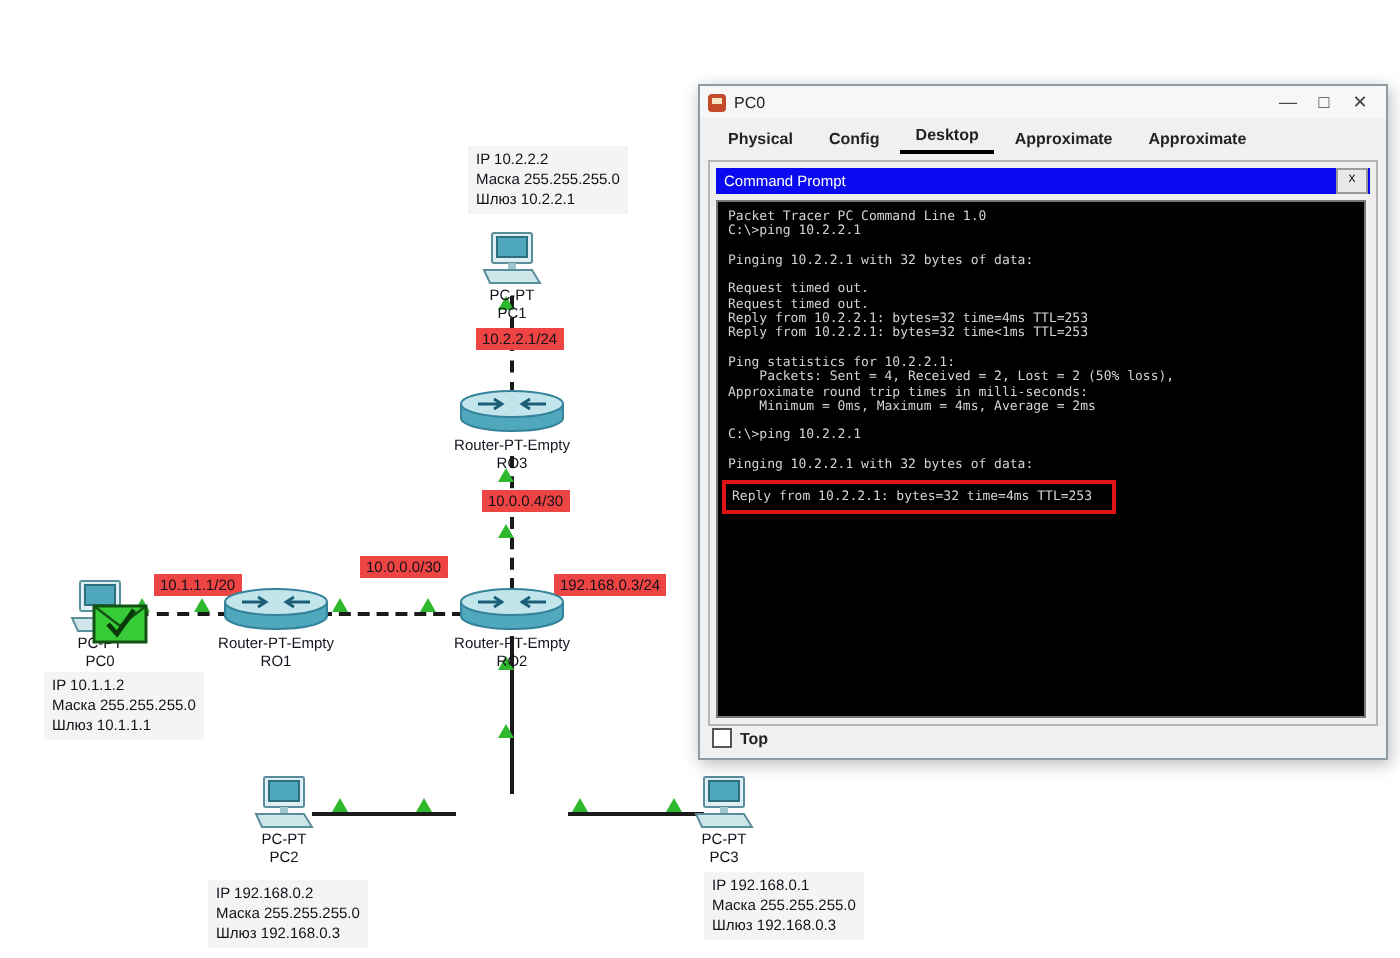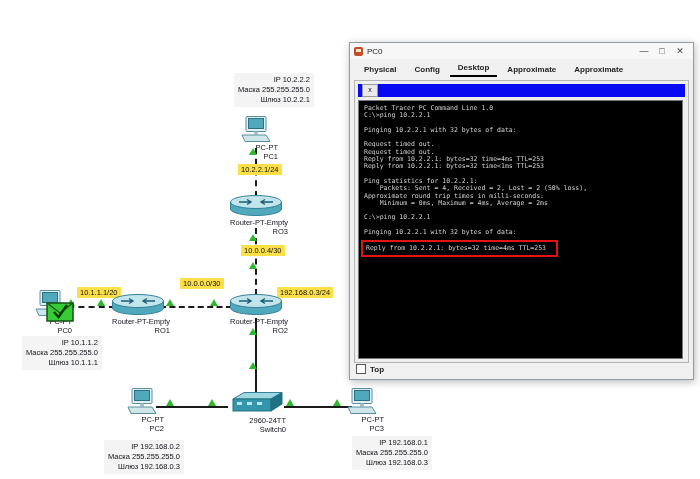--- a/index.html
+++ b/index.html
@@ -9,26 +9,26 @@
   }
   
   .topology{position:absolute;inset:0;}
   .link-v{position:absolute;width:0;border-left:2px solid #1a1a1a;}
   .link-h{position:absolute;height:0;border-top:2px solid #1a1a1a;}
   .dashedv{border-left-style:dashed;}
   .dashedh{border-top-style:dashed;}
   .tri-up{position:absolute;width:0;height:0;
     border-left:4px solid transparent;border-right:4px solid transparent;
     border-bottom:7px solid #2eb82e;}
-  .device{position:absolute;text-align:right;}
+  .device{position:absolute;text-align:center;}
   .device svg{display:block;margin:0 auto;}
   .dev-label{font-size:7.5px;line-height:9px;color:#14141e;white-space:nowrap;}
   .info-box{position:absolute;background:#f4f4f4;padding:2px 4px;
-    font-size:7.5px;line-height:10px;color:#101018;white-space:pre-line;text-align:right;}
-  .link-label{position:absolute;background:#fde047;padding:1px 3px;
+    font-size:7.5px;line-height:10px;color:#101018;white-space:pre-line;}
+  .link-label{position:absolute;background:#ef4444;padding:1px 3px;
     font-size:7.5px;color:#101018;white-space:nowrap;}
   .envelope{position:absolute;}
   
   .pt-window{position:absolute;left:349px;top:42px;width:343px;height:336px;
     background:#f0f0f0;border:1px solid #8f9ba3;
     box-shadow:1px 2px 8px rgba(0,0,0,0.28);}
   .titlebar{height:16px;display:flex;align-items:center;padding:0 4px;background:#f7f7f7;}
   .app-ico{width:9px;height:9px;margin-right:4px;background:#c44a2a;
     border-radius:2px;position:relative;}
   .app-ico:after{content:"";position:absolute;left:2px;top:2px;width:5px;height:3px;background:#f5e6c8;}
@@ -139,32 +139,20 @@
     </svg>
     <div class="dev-label">PC-PT</div>
     <div class="dev-label">PC0</div>
   </div>
   <svg class="envelope" style="left:46px;top:300px" width="29" height="23" viewBox="0 0 29 23">
     <rect x="1" y="3" width="26" height="18" fill="#37cc37" stroke="#145214" stroke-width="1.5"></rect>
     <path d="M1 3 L14 13 L27 3" stroke="#145214" fill="none" stroke-width="1.2"></path>
     <path d="M8 12 L12.5 17 L21 5" stroke="#0a3a0a" stroke-width="2.4" fill="none"></path>
   </svg>
 
-  <div class="device" style="left:226px;top:391px;width:60px">
-    <svg width="58" height="25" viewBox="0 0 58 25">
-      <path d="M6 8 L44 8 L55 1.5 L17 1.5 Z" fill="#9ed7e2" stroke="#35829b"></path>
-      <rect x="6" y="8" width="38" height="12" fill="#3496ab" stroke="#21707f"></rect>
-      <path d="M44 8 L55 1.5 L55 13 L44 20 Z" fill="#1f7285" stroke="#21707f"></path>
-      <rect x="10" y="11" width="5" height="3" fill="#bfe4ec"></rect>
-      <rect x="20" y="11" width="5" height="3" fill="#bfe4ec"></rect>
-      <rect x="30" y="11" width="5" height="3" fill="#bfe4ec"></rect>
-    </svg>
-    <div class="dev-label">2960-24TT</div>
-    <div class="dev-label">Switch0</div>
-  </div>
 
   <div class="device" style="left:120px;top:388px;width:44px">
     <svg width="34" height="27" viewBox="0 0 34 27">
       <rect x="7" y="0.5" width="20" height="15" rx="1" fill="#dff0f4" stroke="#5a8e9c"></rect>
       <rect x="9.5" y="2.5" width="15" height="10" fill="#4fa8bc" stroke="#2e6e80"></rect>
       <rect x="15" y="15.5" width="4" height="3" fill="#9fc6cf"></rect>
       <path d="M3 19 L27 19 L31 25.5 L6 25.5 Z" fill="#cfe6ea" stroke="#5a8e9c"></path>
     </svg>
     <div class="dev-label">PC-PT</div>
     <div class="dev-label">PC2</div>
@@ -205,20 +193,21 @@
   </div>
   <div class="tabs">
     <div class="tab">Physical</div>
     <div class="tab">Config</div>
     <div class="tab active">Desktop</div>
     <div class="tab">Approximate</div>
     <div class="tab">Approximate</div>
   </div>
   <div class="win-content">
     <div class="cmd-bar">
+      <div class="cmd-title">Command Prompt</div>
       <div class="cmd-x">x</div>
     </div>
     <div class="terminal">
       <pre>Packet Tracer PC Command Line 1.0
 C:\&gt;ping 10.2.2.1
 
 Pinging 10.2.2.1 with 32 bytes of data:
 
 Request timed out.
 Request timed out.

